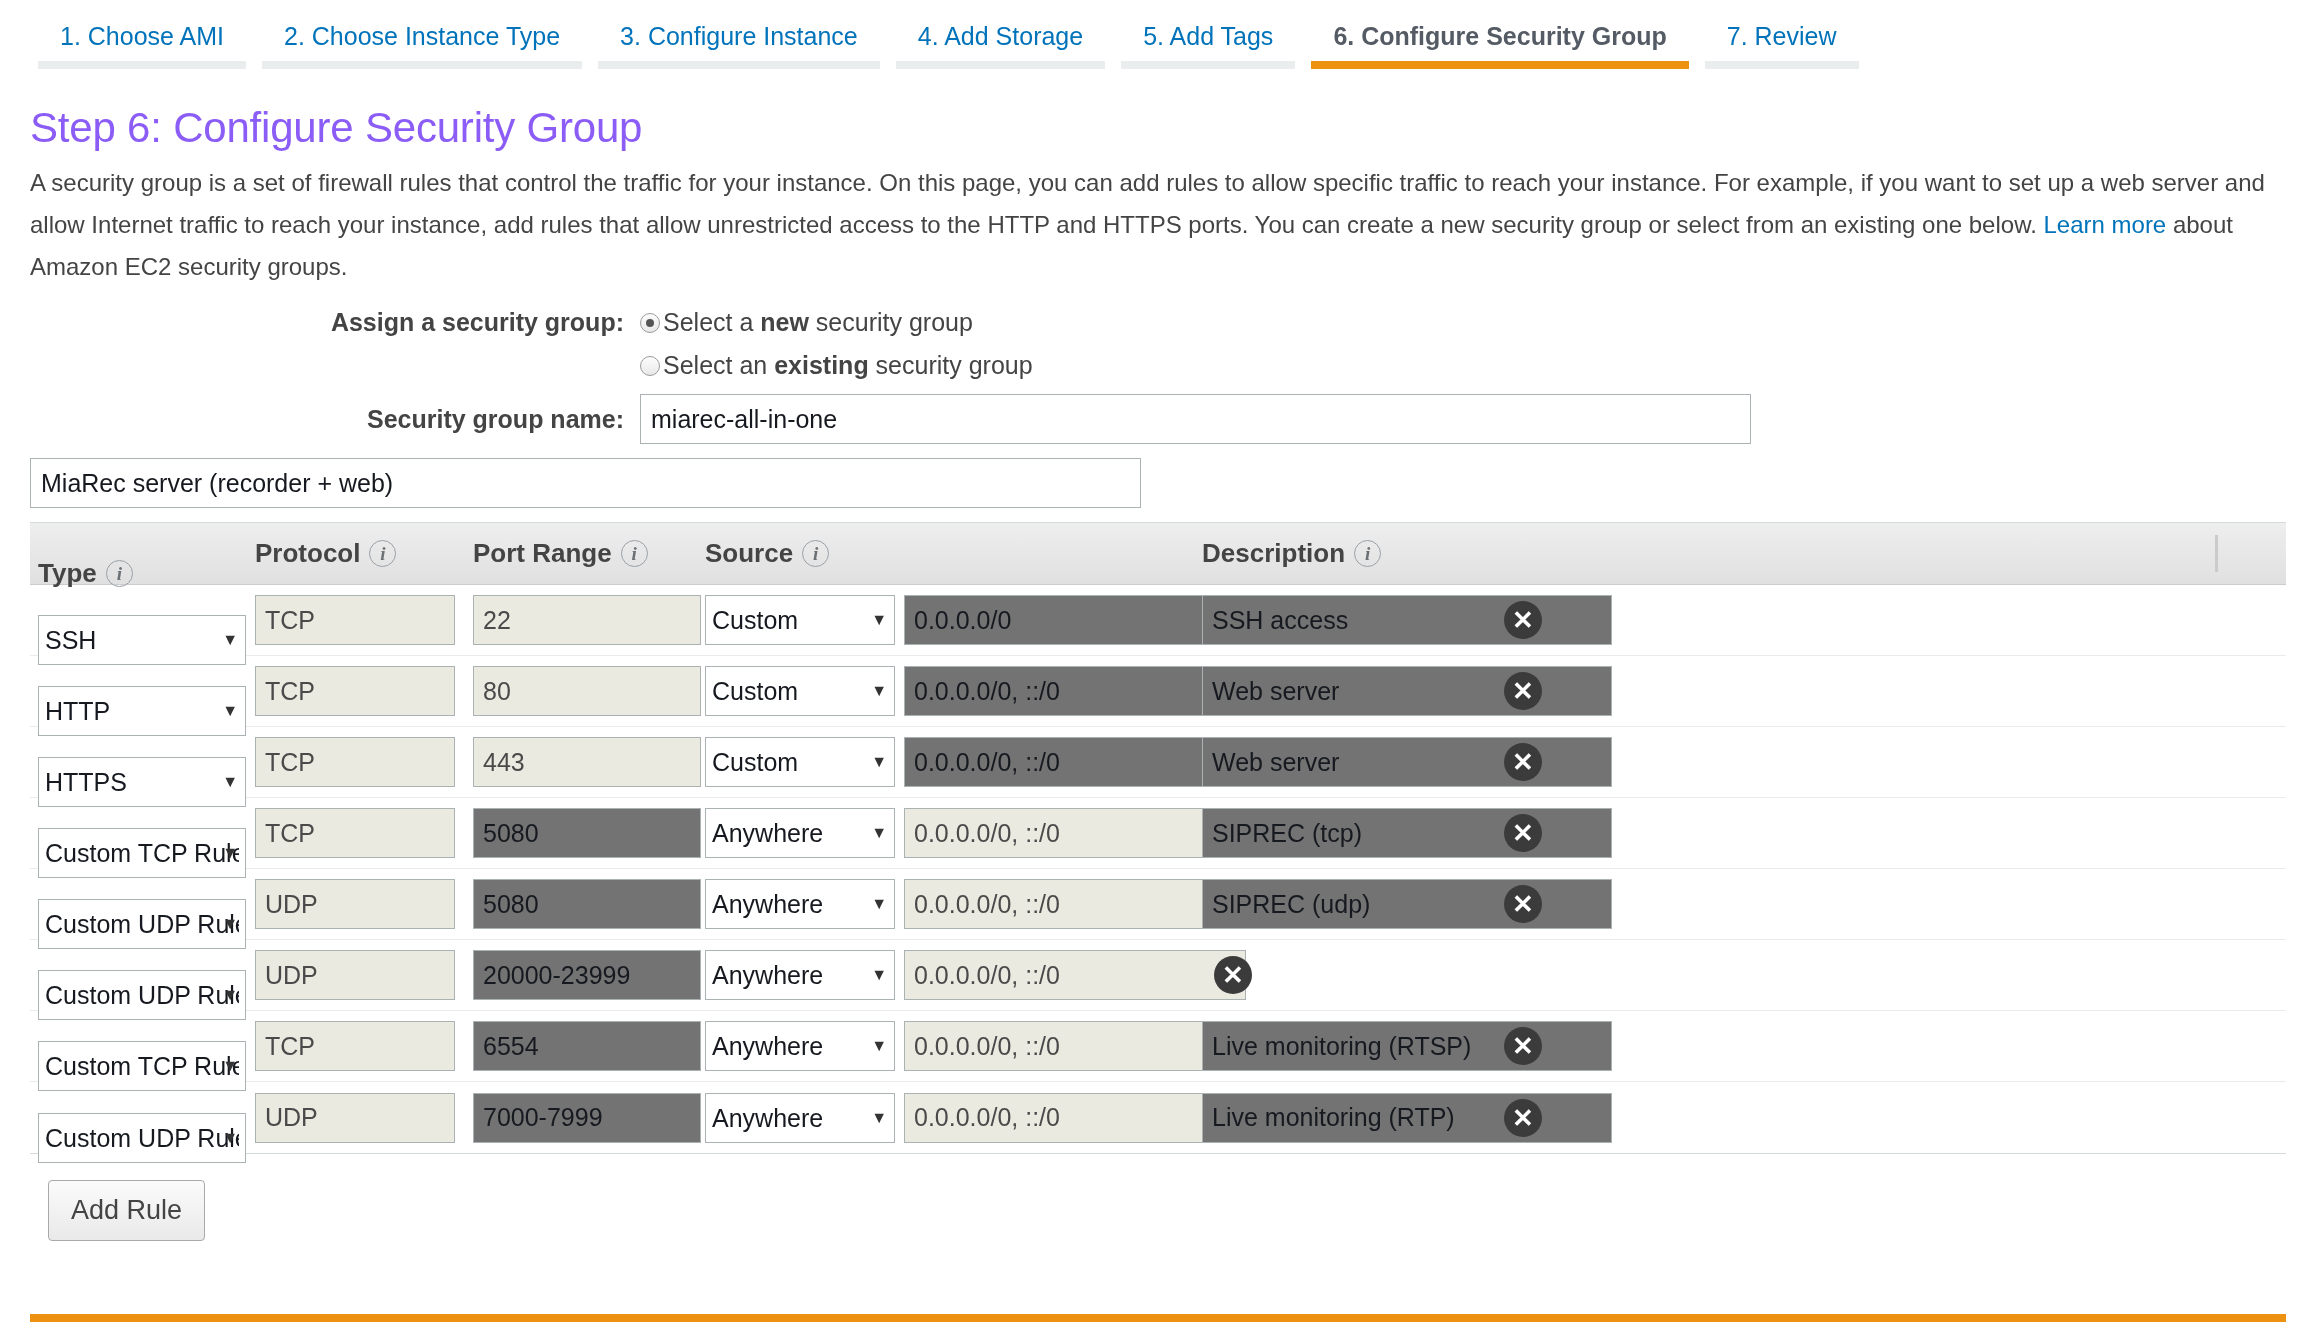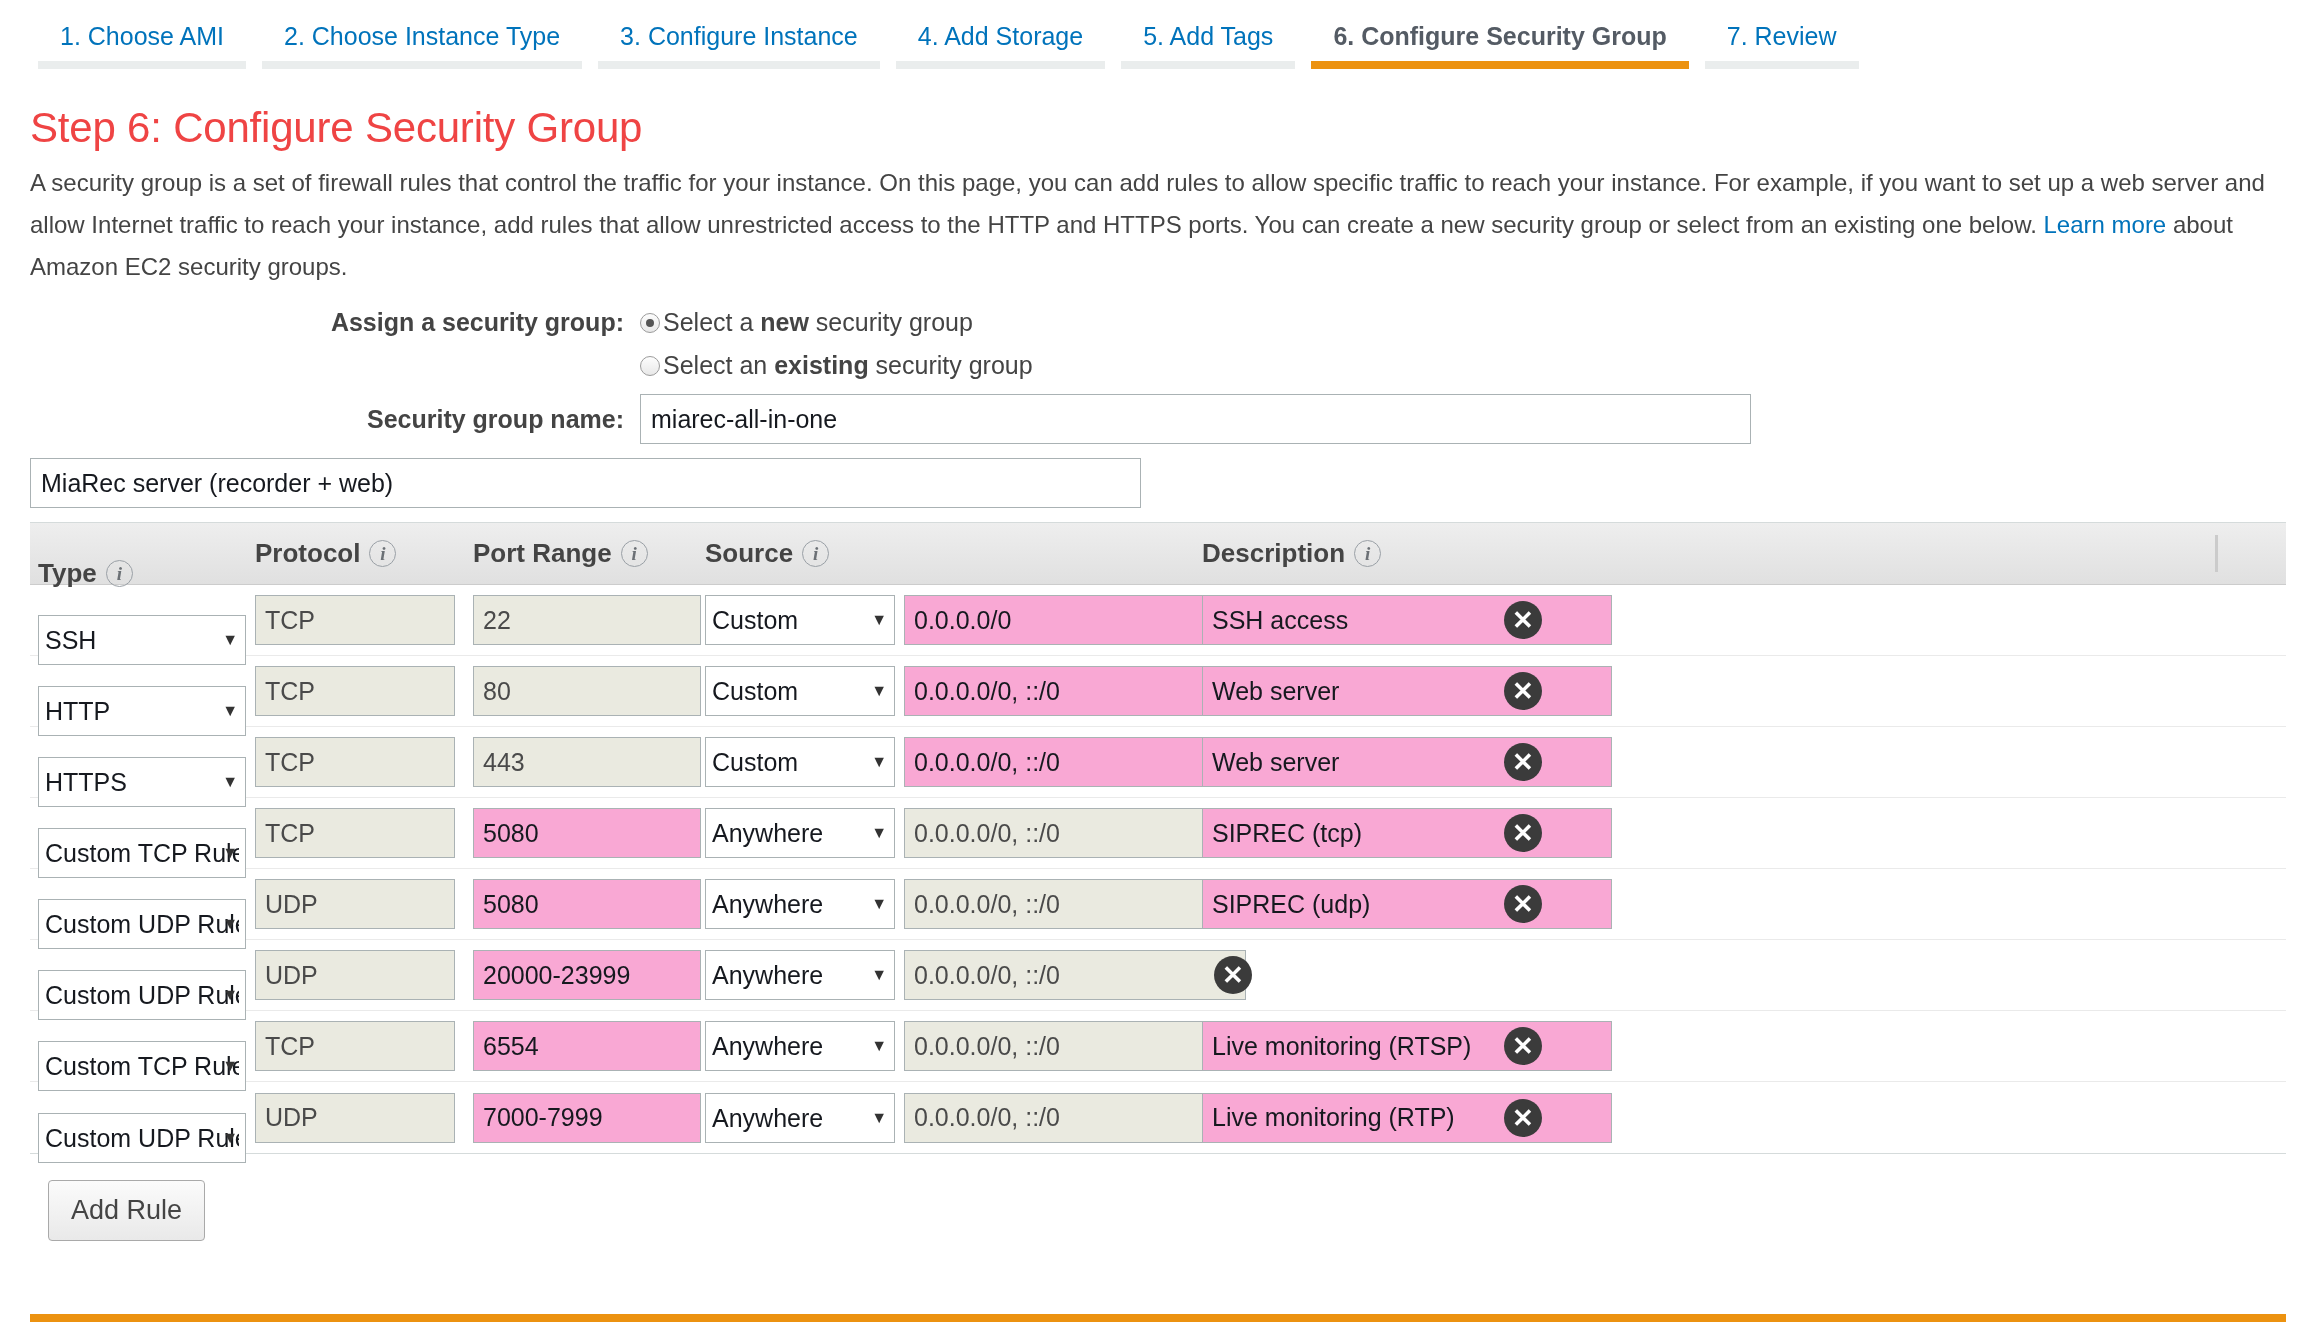--- a/index.html
+++ b/index.html
@@ -40,21 +40,21 @@
     font-weight: bold;
     cursor: default;
   }
   .tab.active .tab-underline { background: #ec9210; }
 
   
   .content { padding: 0 30px; }
   .page-title {
     font-size: 42px;
     font-weight: normal;
-    color: #ef4444;
+    color: #8b5cf6;
     margin: 28px 0 10px 0;
     letter-spacing: -0.2px;
   }
   .intro {
     font-size: 24px;
     line-height: 42px;
     color: #444444;
     margin: 0 0 6px 0;
     max-width: 2270px;
   }
@@ -193,21 +193,21 @@
     font-size: 16px;
     color: #333333;
     pointer-events: none;
   }
   .sel-type { width: 208px; padding-right: 26px; }
   .sel-src  { width: 190px; padding-right: 26px; }
 
   input.cell {
     height: 50px;
     border: 1px solid #aab2b4;
-    background: #f9a8d4;
+    background: #737373;
     font-size: 25px;
     color: #16191f;
     padding: 0 9px;
     font-family: "Liberation Sans", sans-serif;
   }
   input.cell[disabled], input.cell.ro {
     background: #eaeae0;
     color: #4a4a4a;
   }
   .in-proto { width: 200px; }

